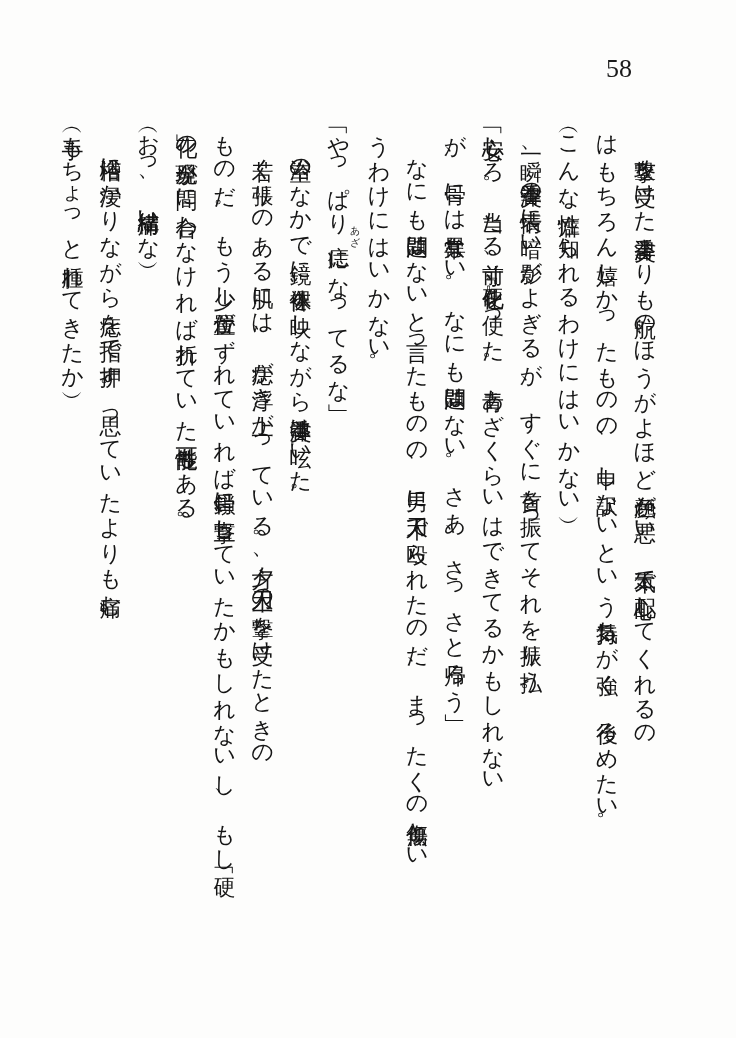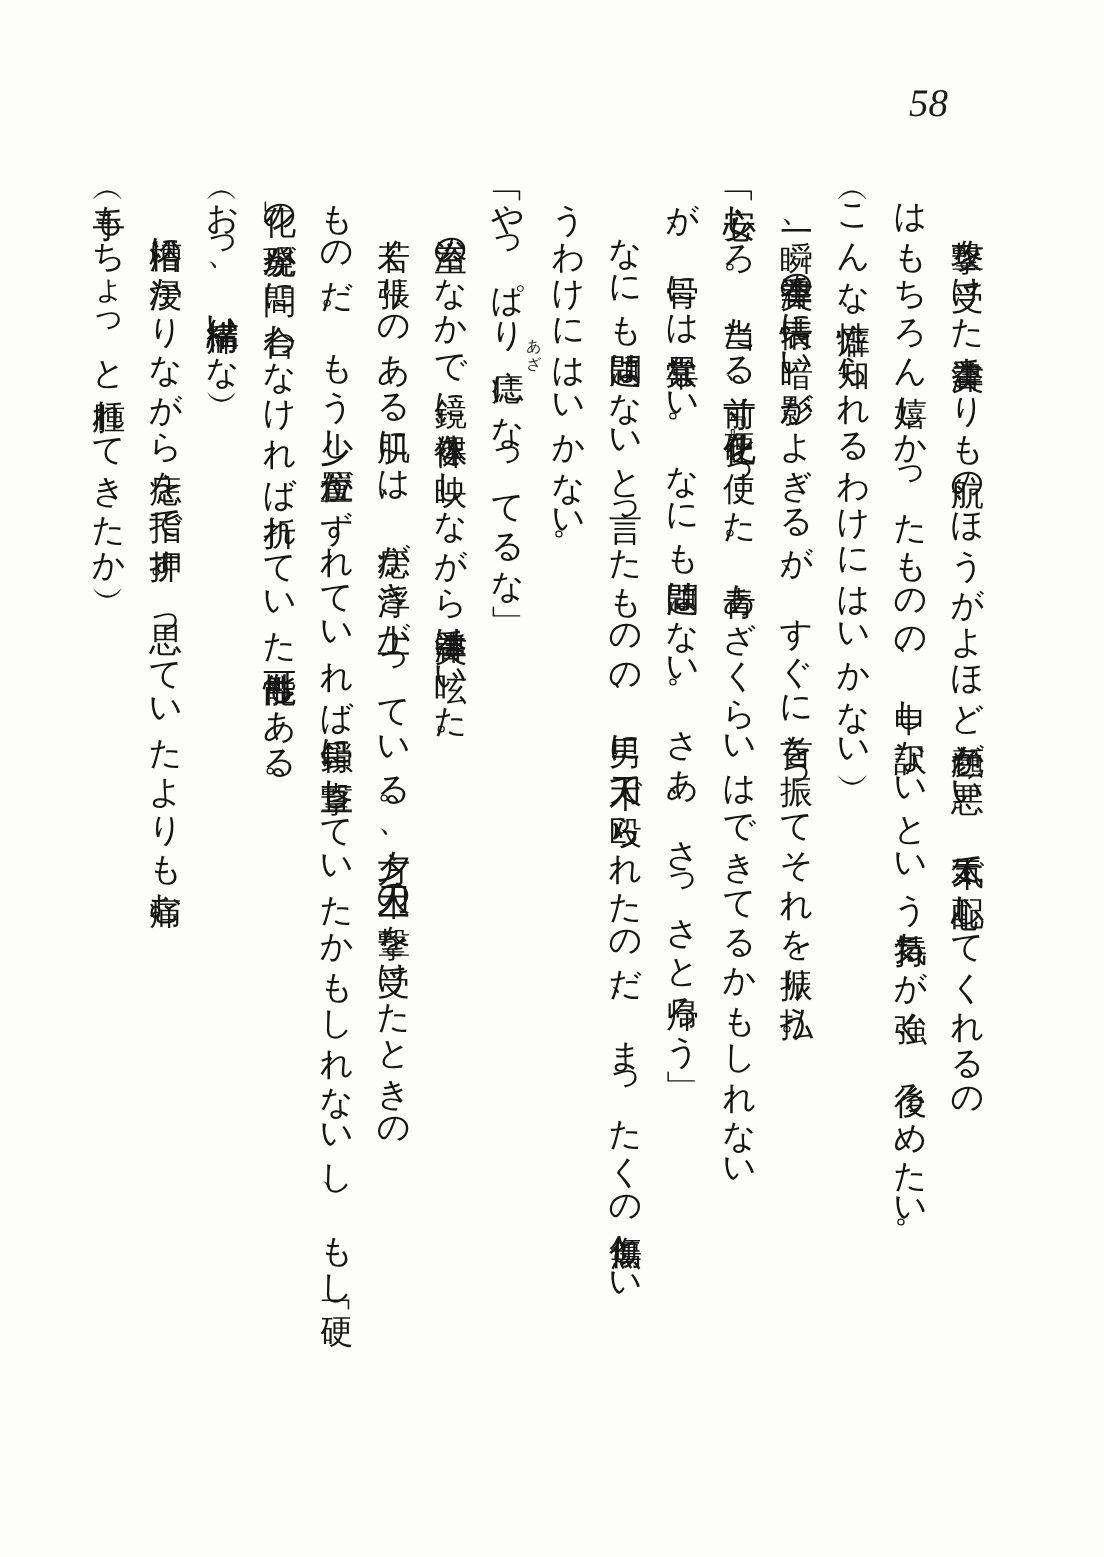--- a/index.html
+++ b/index.html
@@ -13,21 +13,20 @@
     height: 1038px;
     background: #fdfdfc;
     overflow: hidden;
     font-family: "Liberation Serif", "DejaVu Serif", serif;
   }
   .page-num {
     position: absolute;
     top: 54px;
     left: 606px;
     font-family: "Liberation Serif", "DejaVu Serif", serif;
-    font-style: italic;
     font-size: 26px;
     color: #1b1b1b;
   }
   .text-vertical {
     position: absolute;
     top: 120px;
     right: 72px;
     height: 884px;
     writing-mode: vertical-rl;
     text-orientation: mixed;

